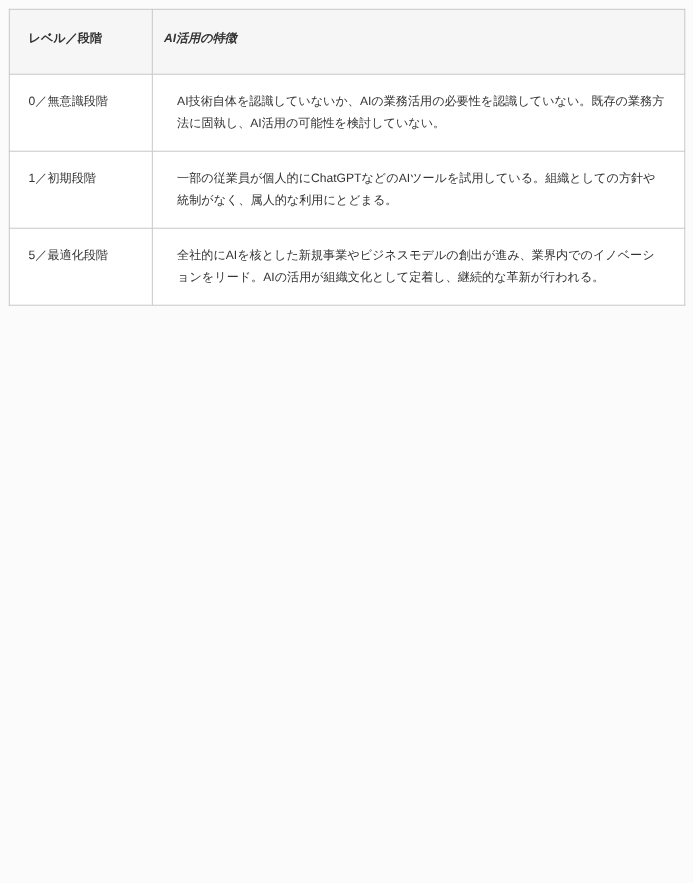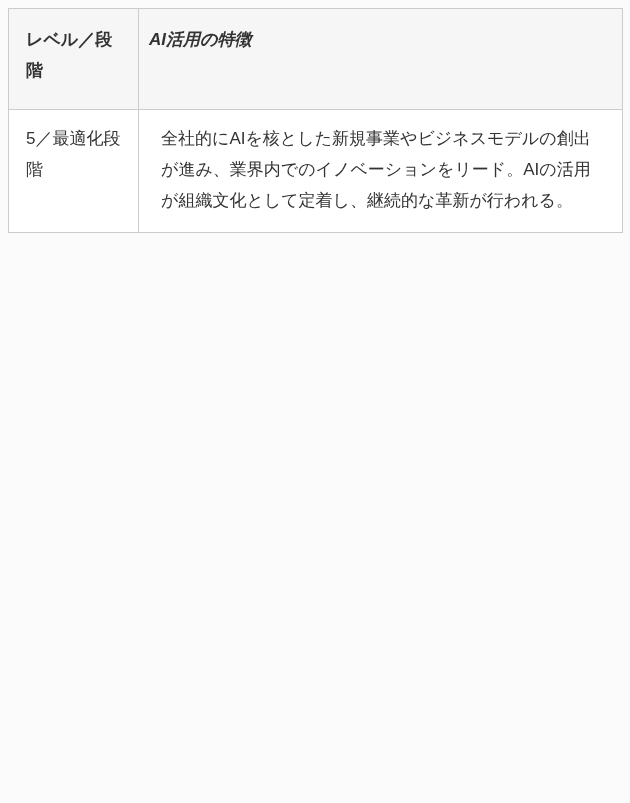--- a/index.html
+++ b/index.html
@@ -28,21 +28,21 @@
     border-collapse: collapse;
     table-layout: fixed;
     background: var(--cell_bg);
   }
   col.col-level { width: 130px; }
   col.col-desc  { width: 484px; }
   th, td {
     border: 1px solid var(--border);
     vertical-align: top;
     text-align: left;
-    font-size: 17px;
+    font-size: 11px;
     line-height: 1.82;
     color: var(--text);
     word-break: break-word;
   }
   th {
     background: var(--header_bg);
     font-weight: bold;
     padding: 16px 14px 22px 17px;
   }
   th.desc-header { padding-left: 10px; font-style: italic; }
@@ -62,18 +62,26 @@
       <col class="col-desc">
     </colgroup>
     <thead>
       <tr>
         <th class="level-header">レベル／段階</th>
         <th class="desc-header">AI活用の特徴</th>
       </tr>
     </thead>
     <tbody>
       <tr>
+        <td class="level-cell">0／無意識段階</td>
+        <td class="desc-cell">AI技術自体を認識していないか、AIの業務活用の必要性を認識していない。既存の業務方法に固執し、AI活用の可能性を検討していない。</td>
+      </tr>
+      <tr>
+        <td class="level-cell">1／初期段階</td>
+        <td class="desc-cell">一部の従業員が個人的にChatGPTなどのAIツールを試用している。組織としての方針や統制がなく、属人的な利用にとどまる。</td>
+      </tr>
+      <tr>
         <td class="level-cell">5／最適化段階</td>
         <td class="desc-cell">全社的にAIを核とした新規事業やビジネスモデルの創出が進み、業界内でのイノベーションをリード。AIの活用が組織文化として定着し、継続的な革新が行われる。</td>
       </tr>
     </tbody>
   </table>
 </div>
 
 </body></html>

